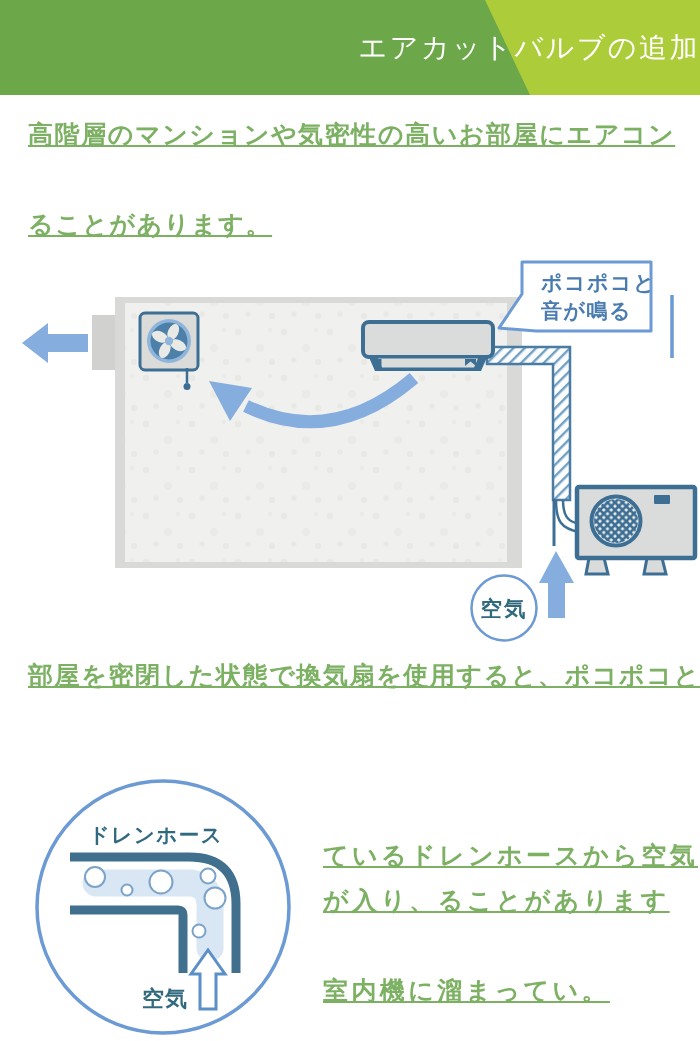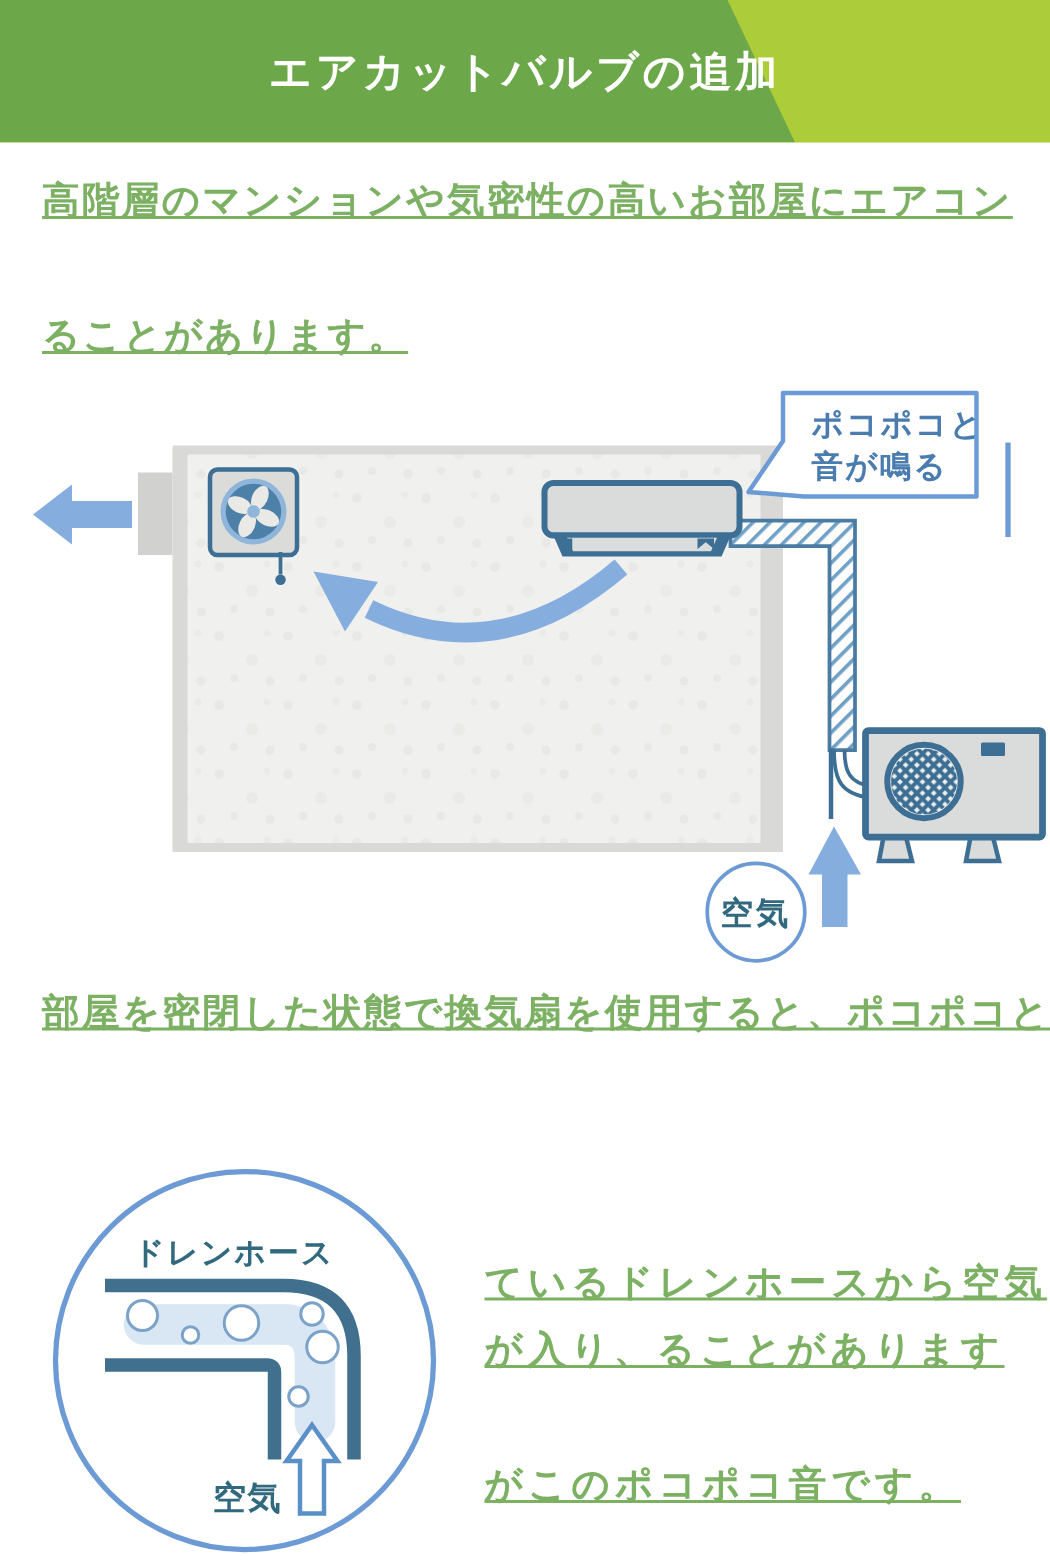--- a/index.html
+++ b/index.html
@@ -7,22 +7,22 @@
     position:relative;width:700px;height:1041px;overflow:hidden;background:#ffffff;
     font-family:"Liberation Sans","DejaVu Sans",sans-serif;
   }
   
   .banner{position:absolute;left:0;top:0;width:700px;height:95px;background:#ACCC3A;}
   .banner-dark{
     position:absolute;inset:0;background:#6CA84A;
     clip-path:polygon(0 0,485px 0,530px 95px,0 95px);
   }
   .banner h1{
-    position:absolute;inset:0;margin:0;line-height:95px;text-align:center;
-    color:#ffffff;font-size:28px;font-weight:700;letter-spacing:2.5px;
+    position:absolute;inset:0;margin:0;line-height:95px;text-align:right;
+    color:#ffffff;font-size:28px;font-weight:400;letter-spacing:2.5px;
   }
   
   .para{position:absolute;margin:0;color:#7CB062;font-weight:600;font-size:25px;line-height:45px;text-decoration:underline;}
   .p1{left:28px;top:112px;letter-spacing:1.6px;}
   .p2{left:28px;top:653px;letter-spacing:1.6px;}
   .p3{left:323px;top:788px;letter-spacing:3.4px;}
   .tline{white-space:nowrap;}
   
   .room-svg{position:absolute;left:0;top:250px;}
   .hose-svg{position:absolute;left:0;top:770px;}
@@ -164,16 +164,16 @@
       <text class="svg-label" x="156" y="842" text-anchor="middle" font-size="20.5" letter-spacing="1.5" fill="#31697F">ドレンホース</text>
       <text class="svg-label" x="188" y="1006" text-anchor="end" font-size="22" letter-spacing="1" fill="#31697F">空気</text>
     </g>
   </svg>
 
   <p class="para p3">
     <br>
     <span class="tline">ているドレンホースから空気</span><br>
     <span class="tline">が入り、ることがあります</span><br>
     <br>
-    <span class="tline">がこのポコポコ音です。</span>
+    <span class="tline">室内機に溜まってい。</span>
   </p>
 
 </div>
 
 </body></html>

